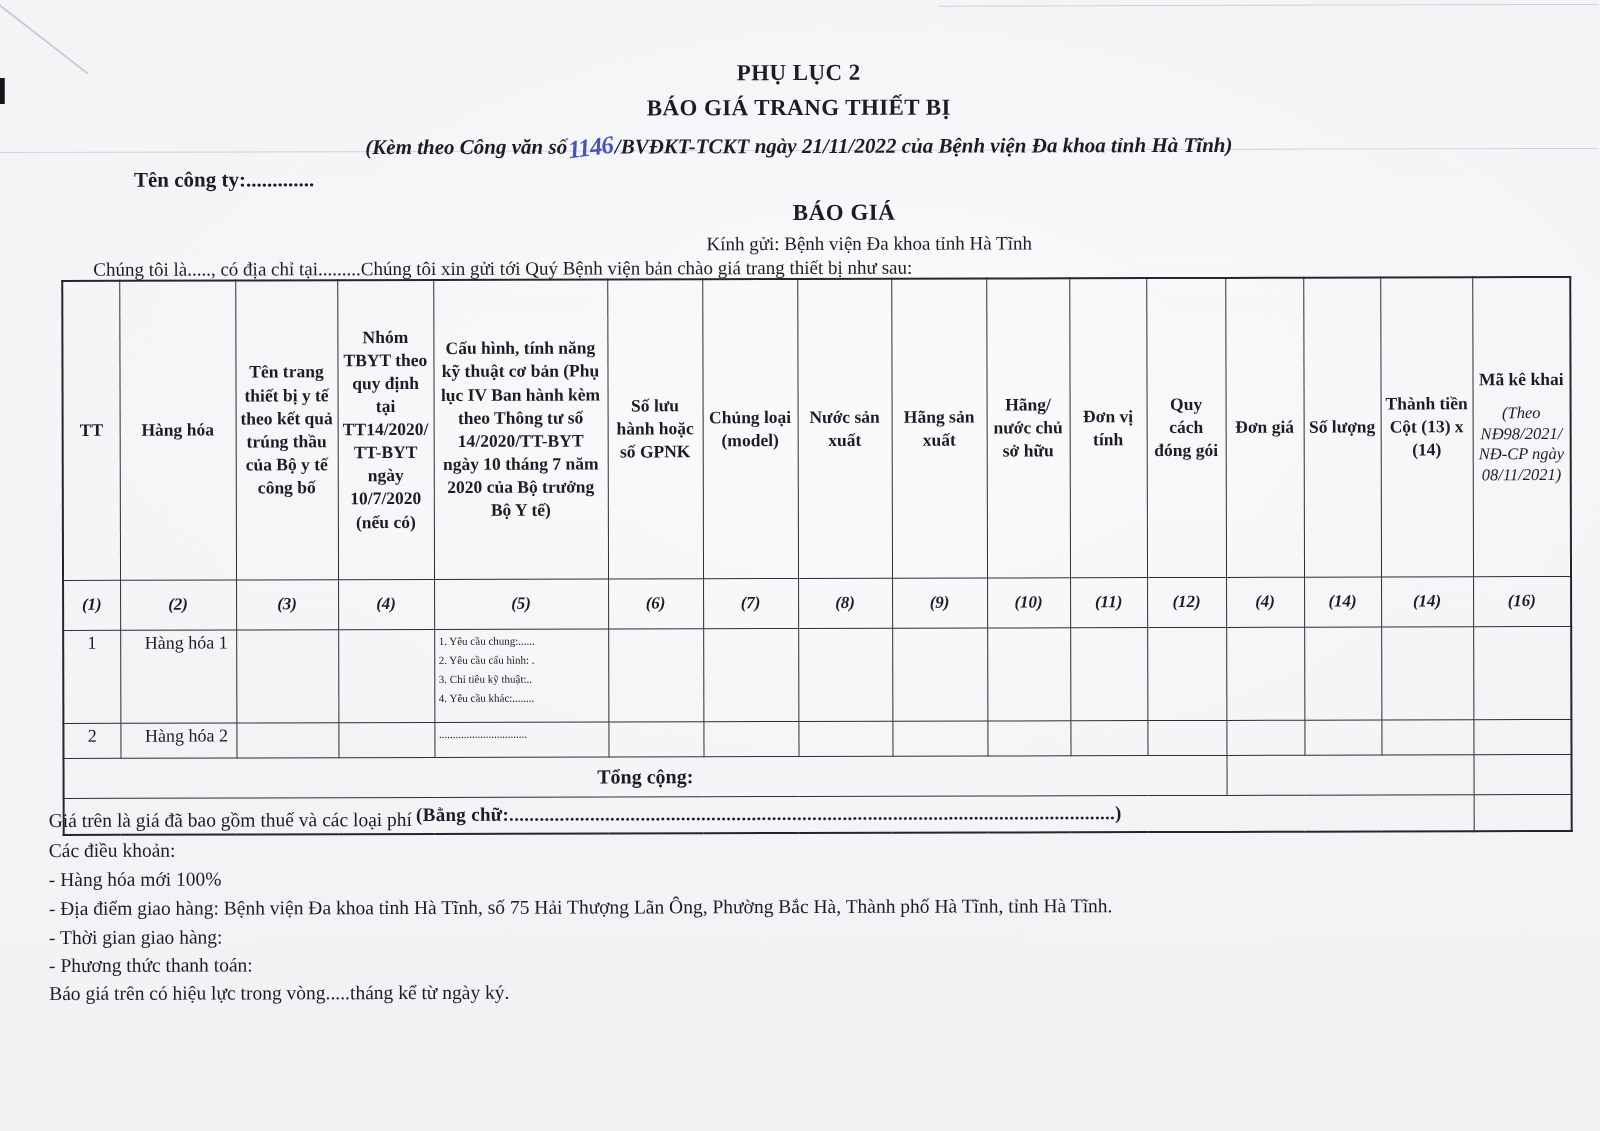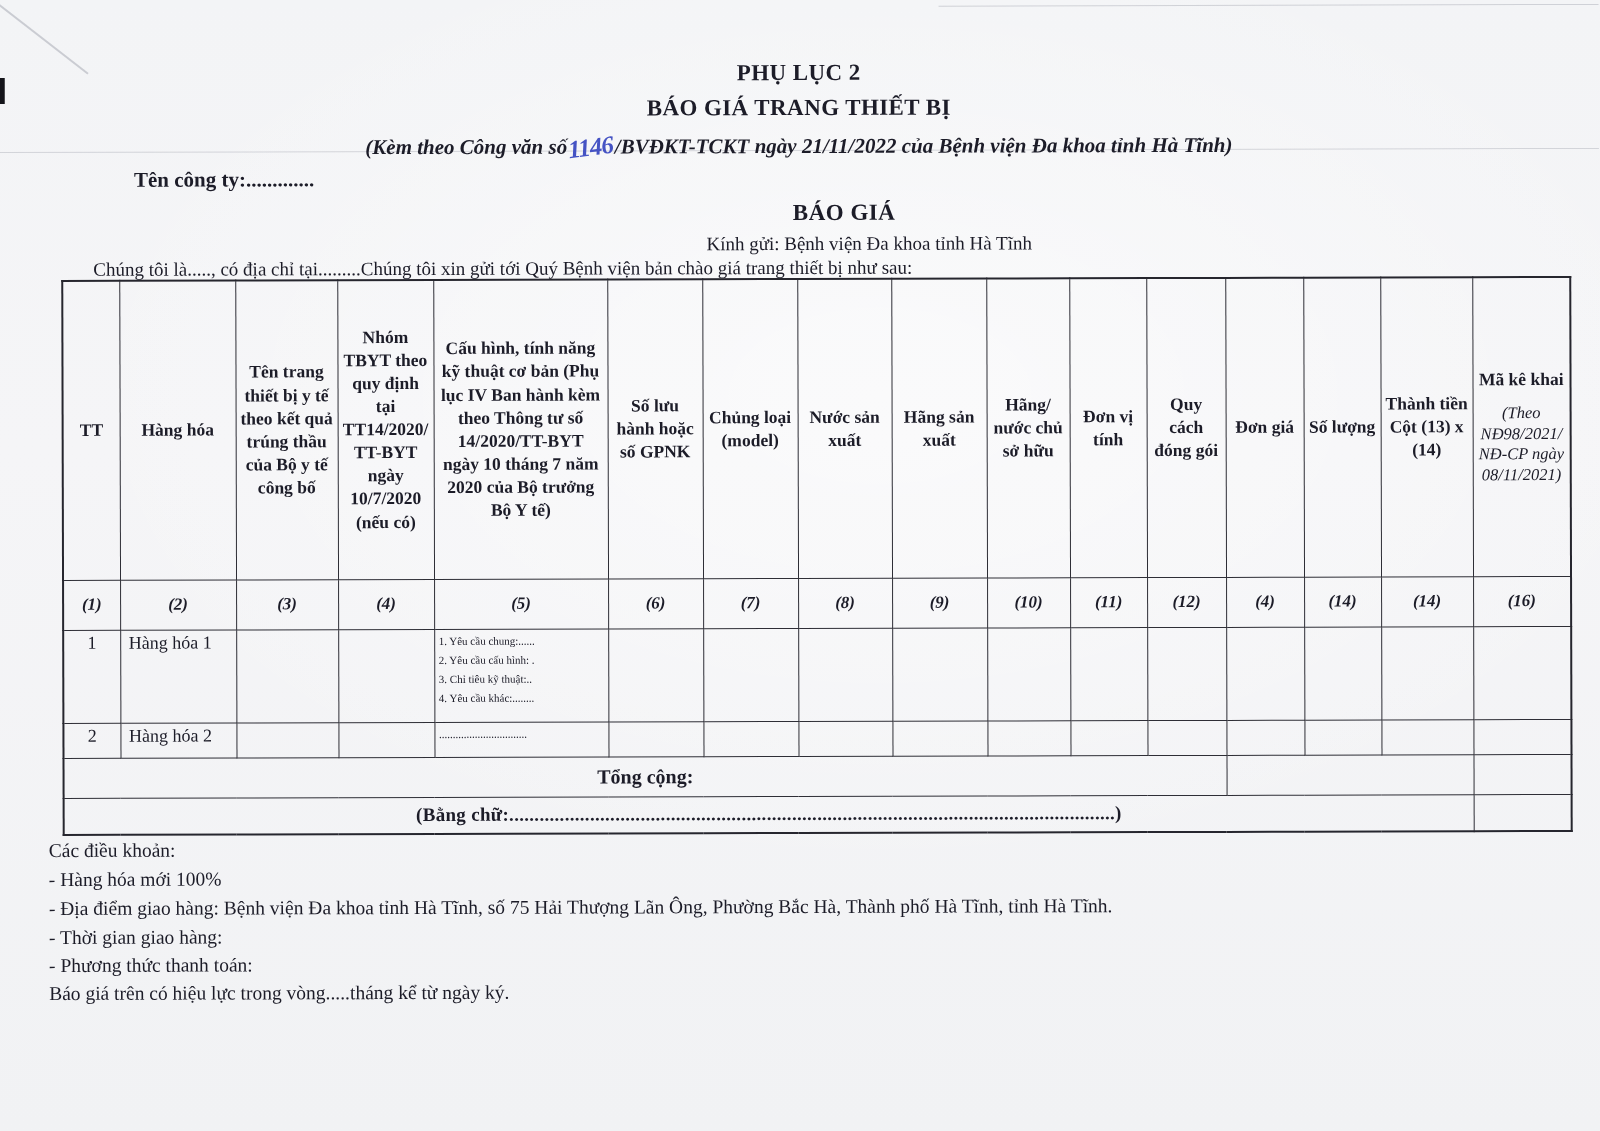--- a/index.html
+++ b/index.html
@@ -36,21 +36,21 @@
   table.quote td,table.quote th{
     border:1.6px solid #2e2e36;padding:2px 4px;vertical-align:middle;
     overflow-wrap:break-word;word-wrap:break-word;
   }
   table.quote{border:2.5px solid #26262e;}
   th.colhead{font-size:17.5px;font-weight:bold;line-height:1.32;text-align:center;}
   .head-note{display:block;font-weight:normal;font-style:italic;font-size:16.5px;line-height:1.25;margin-top:12px;}
   tr.numbering td{font-size:17px;font-weight:bold;font-style:italic;text-align:center;height:45px;}
   tr.item td{font-size:18px;vertical-align:top;}
   tr.item .tt-cell{text-align:center;}
-  tr.item .name-cell{text-align:left;padding-left:8px;}
+  tr.item .name-cell{text-align:left;padding-left:24px;}
   .spec{display:block;font-size:11px;line-height:19px;text-align:left;}
   tr.row-1 td{height:88px;}
   tr.row-2 td{height:30px;}
   tr.total-row td{height:35px;font-size:20px;font-weight:bold;text-align:center;}
   tr.words-row td{height:31px;font-size:19px;font-weight:bold;text-align:center;letter-spacing:.3px;
                   white-space:nowrap;overflow:hidden;}
   .footer-note{position:absolute;left:48px;font-size:19.5px;}
   .signature-title{position:absolute;left:770px;top:983px;font-size:19.5px;font-weight:600;letter-spacing:.3px;}
 </style>
 </head>
@@ -188,20 +188,21 @@
           <td></td>
         </tr>
 
         <tr class="words-row">
           <td colspan="15">(Bằng chữ:........................................................................................................................)</td>
           <td></td>
         </tr>
       </tbody>
     </table>
 
+    <div class="footer-note" style="top:808px;">Giá trên là giá đã bao gồm thuế và các loại phí</div>
     <div class="footer-note" style="top:838px;">Các điều khoản:</div>
     <div class="footer-note" style="top:867px;">- Hàng hóa mới 100%</div>
     <div class="footer-note" style="top:896px;">- Địa điểm giao hàng: Bệnh viện Đa khoa tỉnh Hà Tĩnh, số 75 Hải Thượng Lãn Ông, Phường Bắc Hà, Thành phố Hà Tĩnh, tỉnh Hà Tĩnh.</div>
     <div class="footer-note" style="top:925px;">- Thời gian giao hàng:</div>
     <div class="footer-note" style="top:953px;">- Phương thức thanh toán:</div>
     <div class="footer-note" style="top:981px;">Báo giá trên có hiệu lực trong vòng.....tháng kể từ ngày ký.</div>
 
 
   </div>
 </div>

